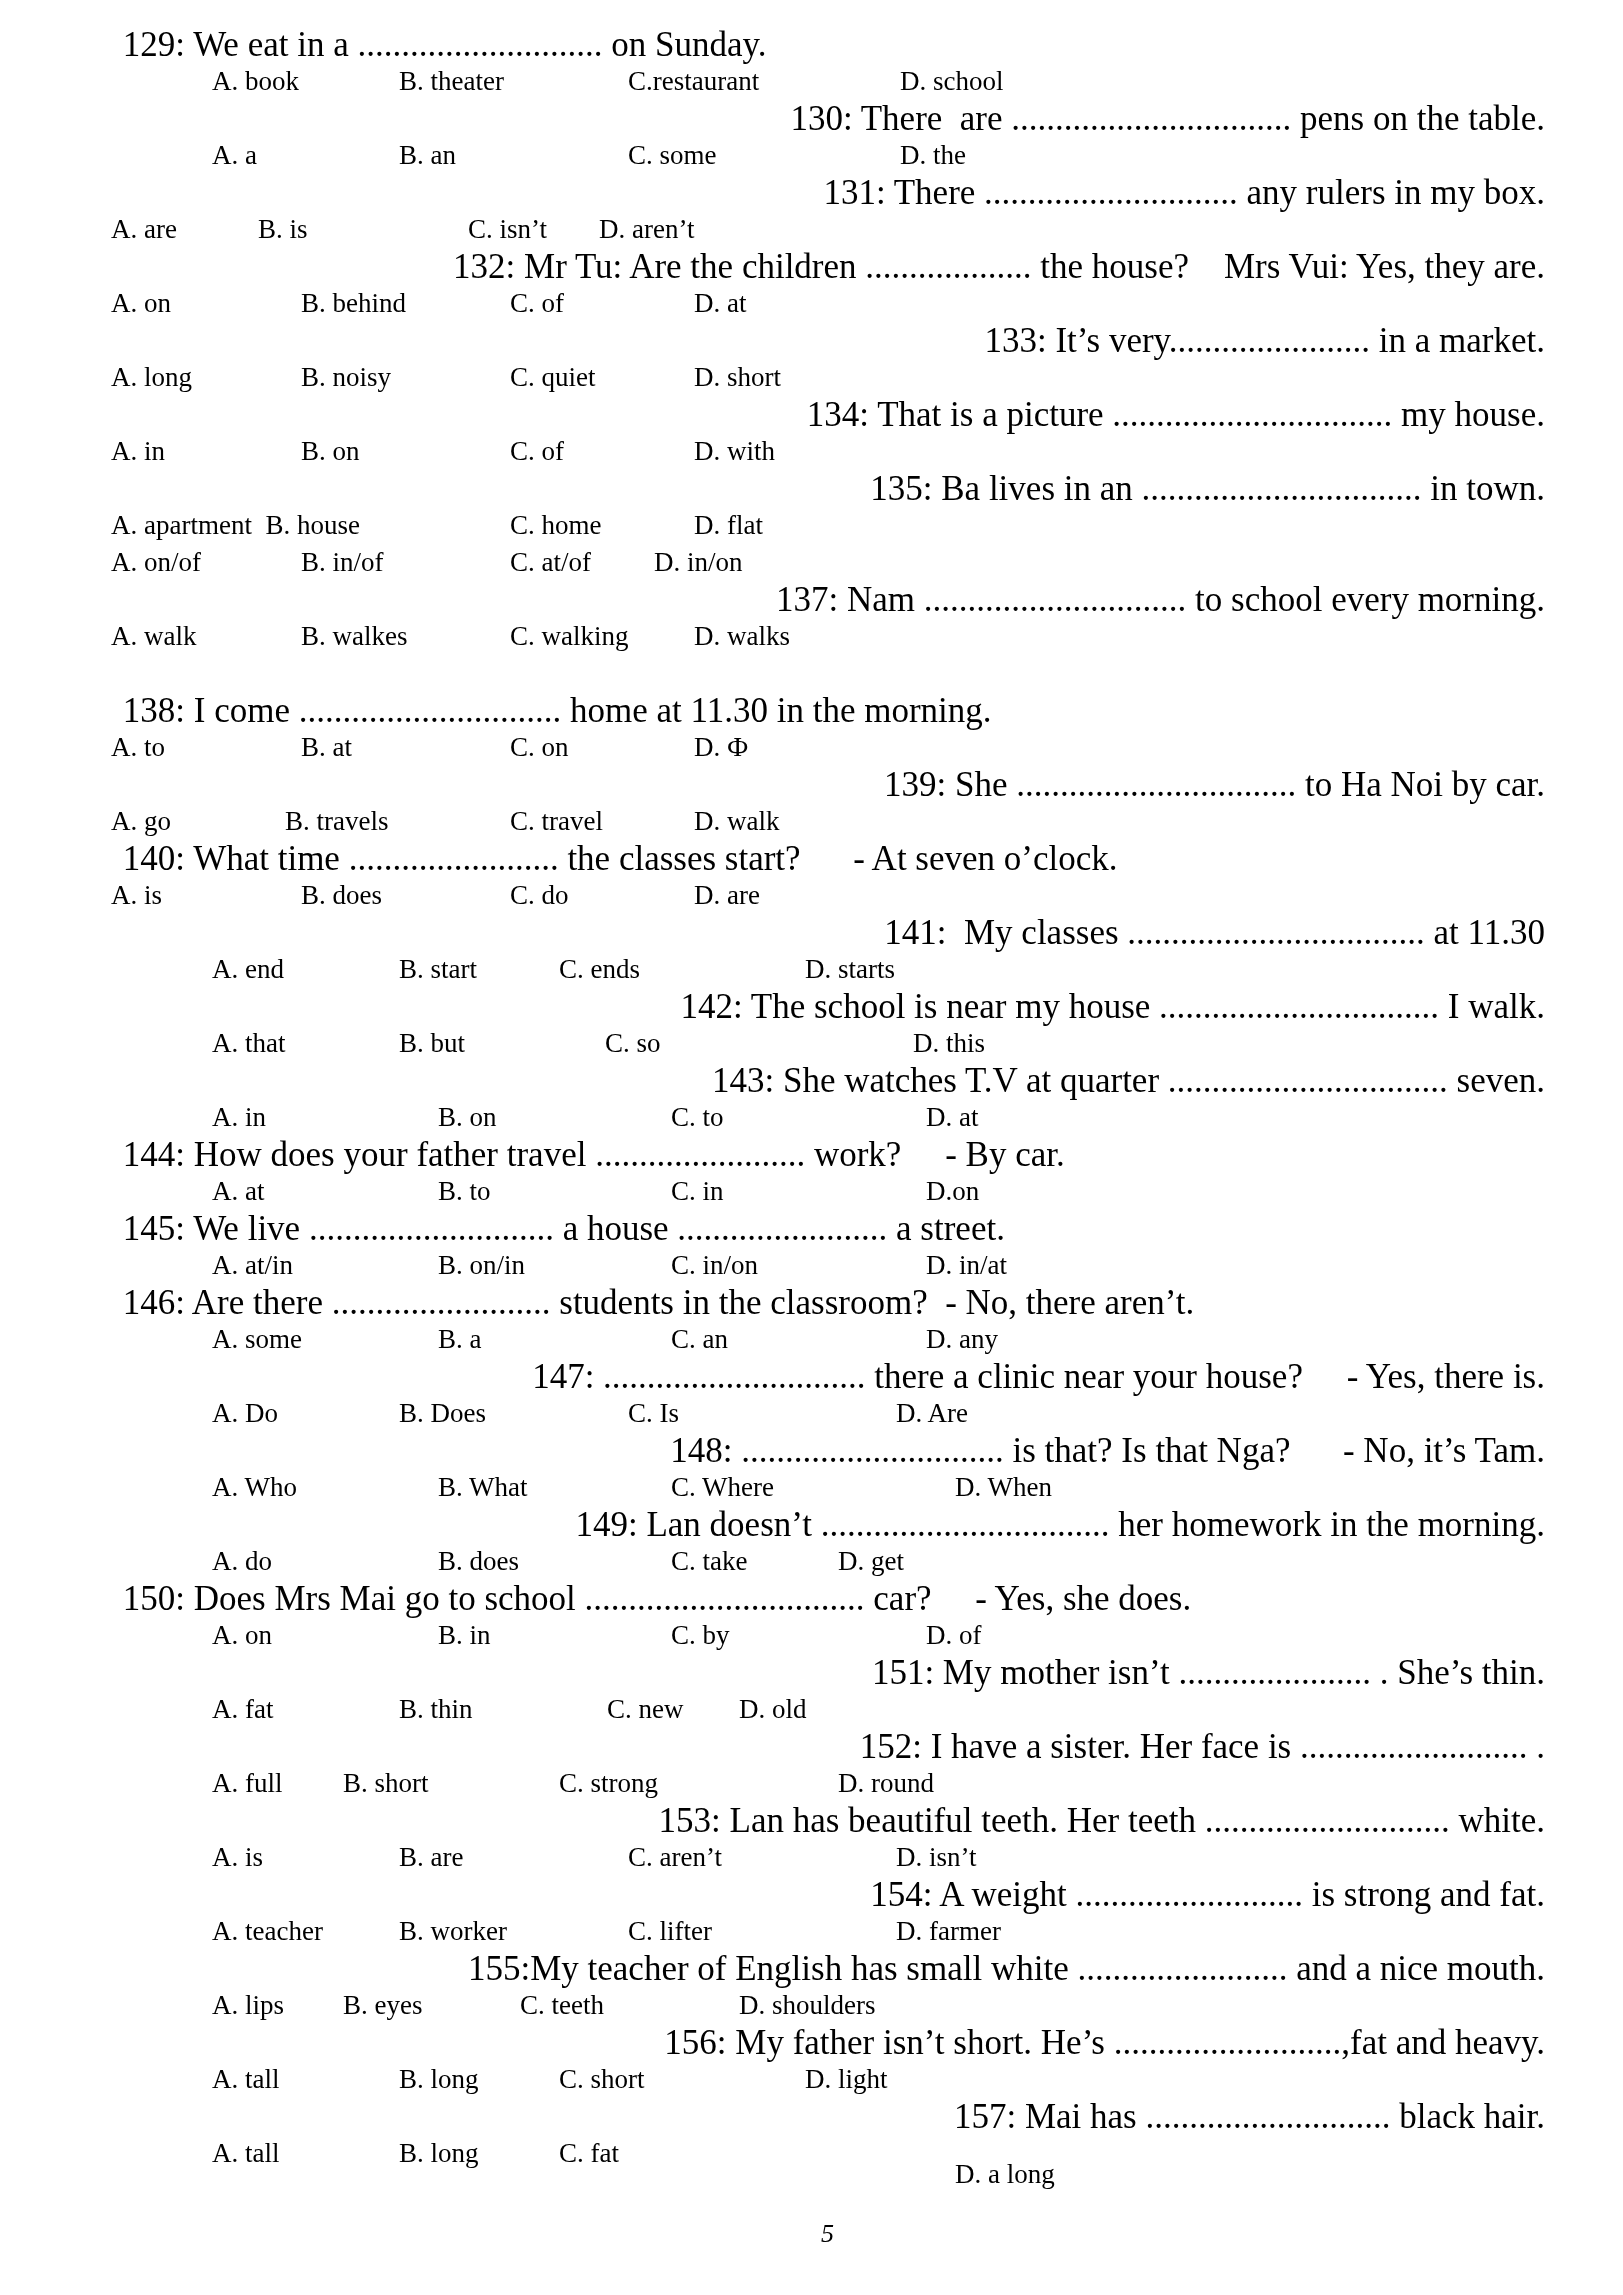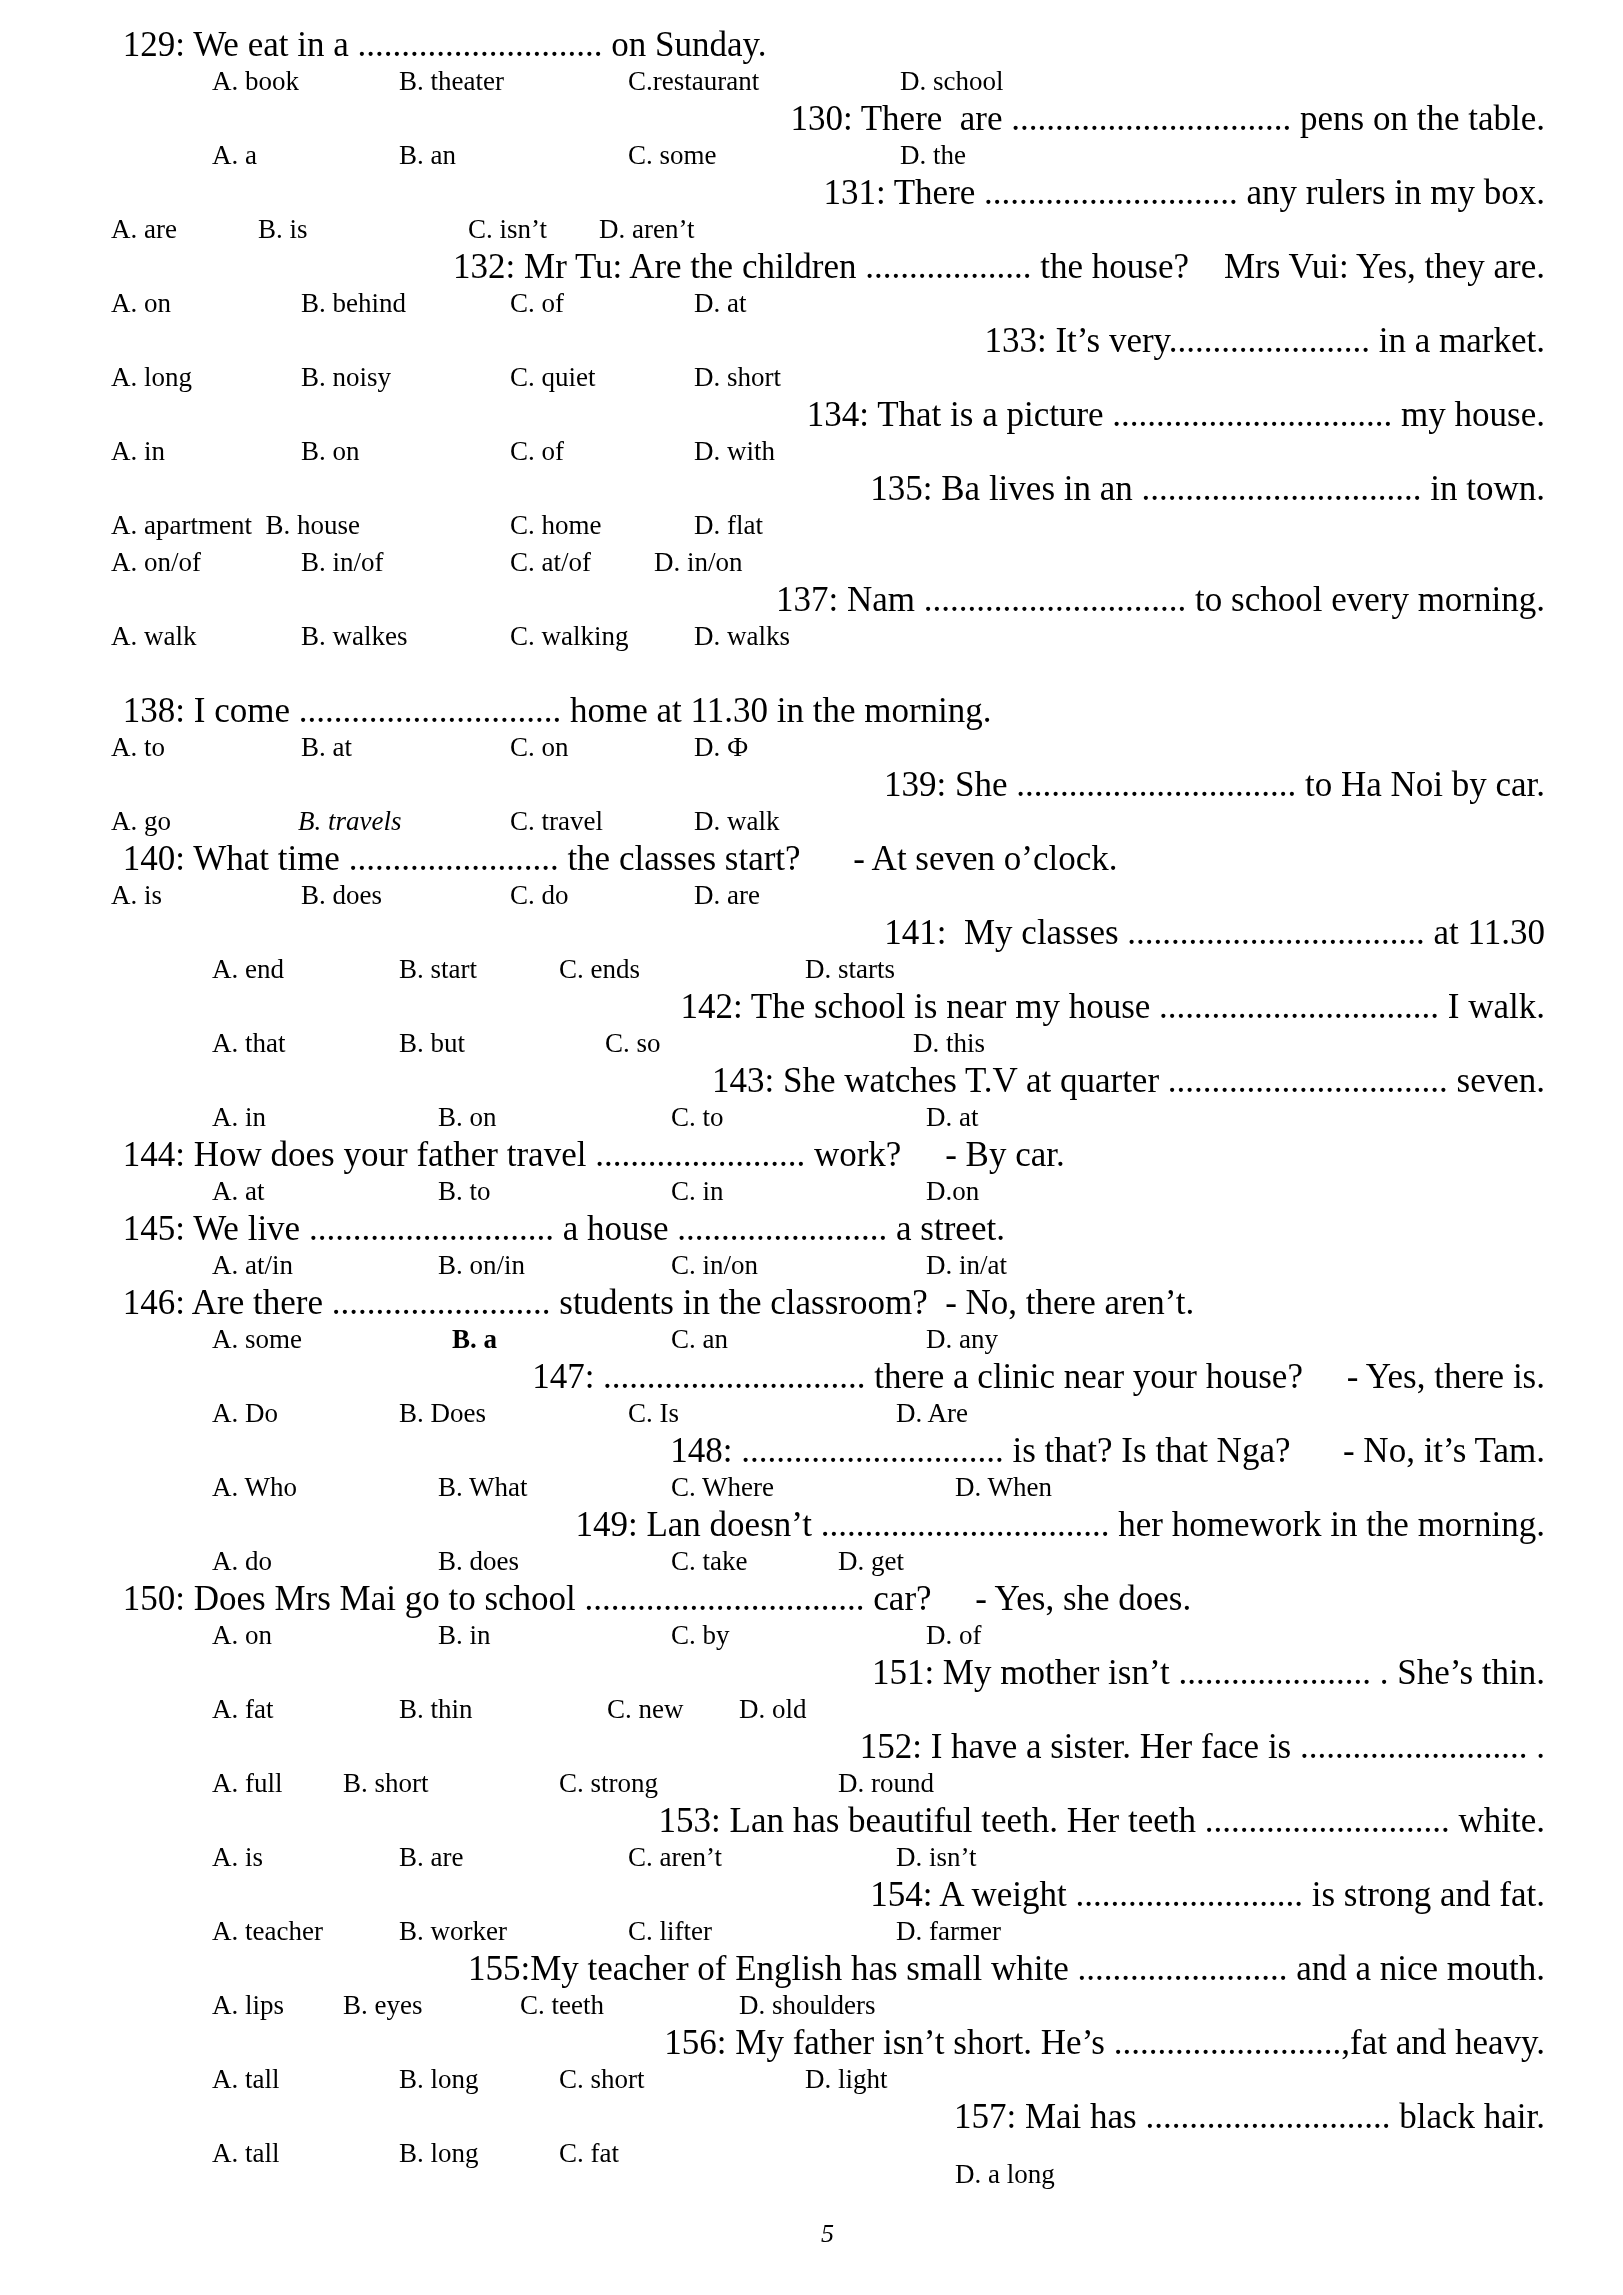--- a/index.html
+++ b/index.html
@@ -141,21 +141,21 @@
           <span class="opt" style="left: 0px;">A. to</span>
           <span class="opt" style="left: 190px;">B. at</span>
           <span class="opt" style="left: 399px;">C. on</span>
           <span class="opt" style="left: 583px;">D. Ф</span>
         </div>
       </div>
       <div class="q-block">
         <div class="q-line indent-0">139: She ................................ to Ha Noi by car.</div>
         <div class="opts">
           <span class="opt" style="left: 0px;">A. go</span>
-          <span class="opt" style="left: 187px; font-style: italic;">B. travels</span>
+          <span class="opt" style="left: 174px;">B. travels</span>
           <span class="opt" style="left: 399px;">C. travel</span>
           <span class="opt" style="left: 583px;">D. walk</span>
         </div>
       </div>
       <div class="q-block">
         <div class="q-line indent-1">140: What time ........................ the classes start?      - At seven o’clock.</div>
         <div class="opts">
           <span class="opt" style="left: 0px;">A. is</span>
           <span class="opt" style="left: 190px;">B. does</span>
           <span class="opt" style="left: 399px;">C. do</span>
@@ -204,21 +204,21 @@
           <span class="opt" style="left: 101px;">A. at/in</span>
           <span class="opt" style="left: 327px;">B. on/in</span>
           <span class="opt" style="left: 560px;">C. in/on</span>
           <span class="opt" style="left: 815px;">D. in/at</span>
         </div>
       </div>
       <div class="q-block">
         <div class="q-line indent-1">146: Are there ......................... students in the classroom?  - No, there aren’t.</div>
         <div class="opts">
           <span class="opt" style="left: 101px;">A. some</span>
-          <span class="opt" style="left: 341px; font-weight: bold;">B. a</span>
+          <span class="opt" style="left: 327px;">B. a</span>
           <span class="opt" style="left: 560px;">C. an</span>
           <span class="opt" style="left: 815px;">D. any</span>
         </div>
       </div>
       <div class="q-block">
         <div class="q-line indent-0">147: .............................. there a clinic near your house?     - Yes, there is.</div>
         <div class="opts">
           <span class="opt" style="left: 101px;">A. Do</span>
           <span class="opt" style="left: 288px;">B. Does</span>
           <span class="opt" style="left: 517px;">C. Is</span>

